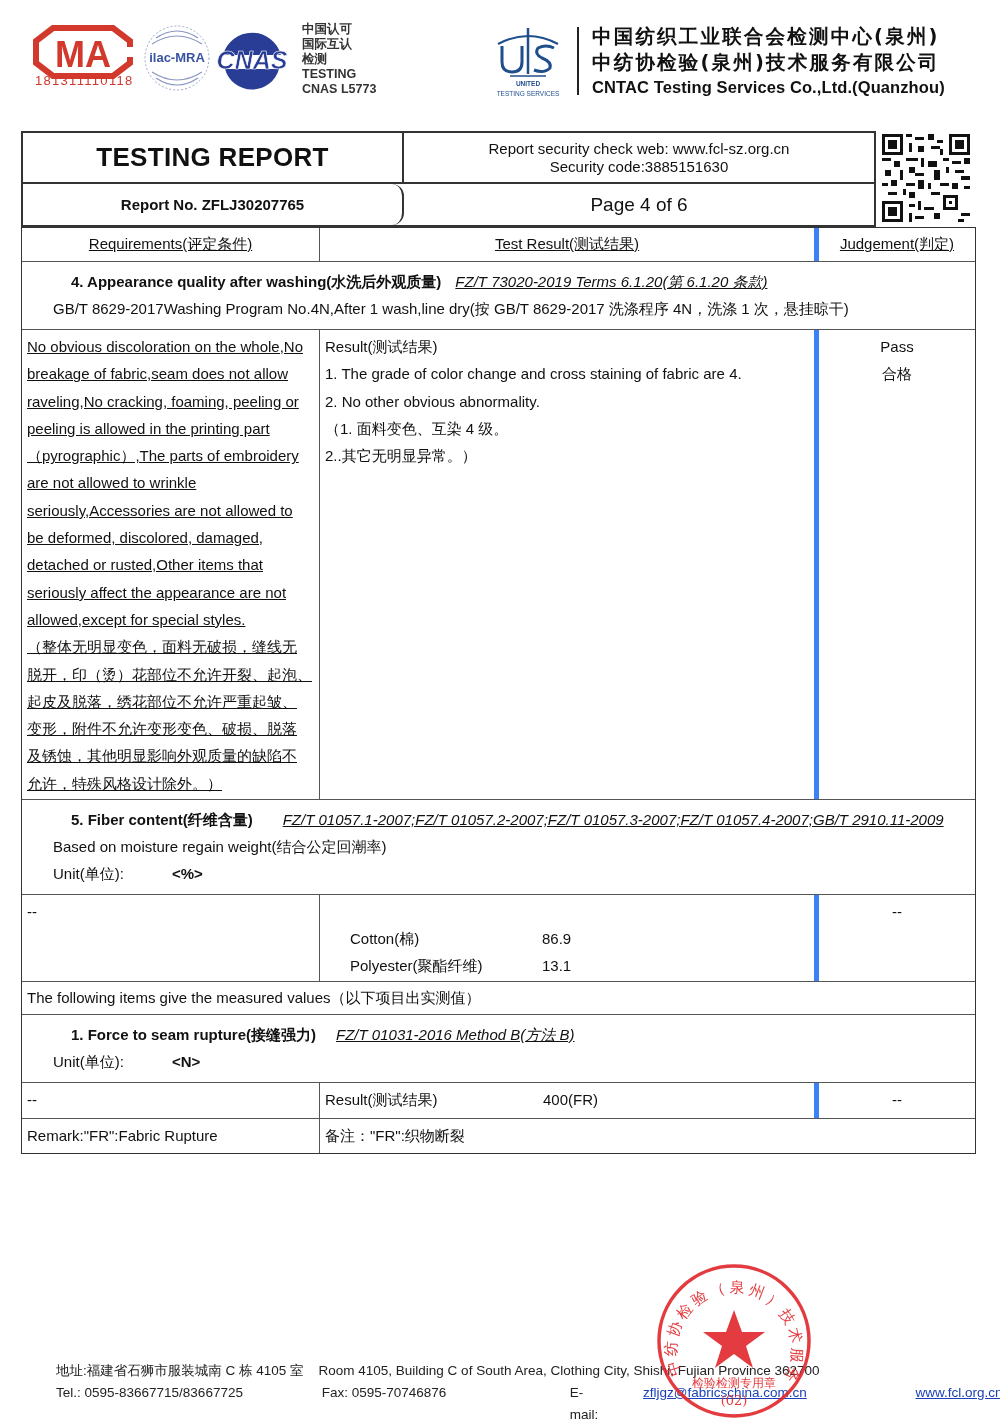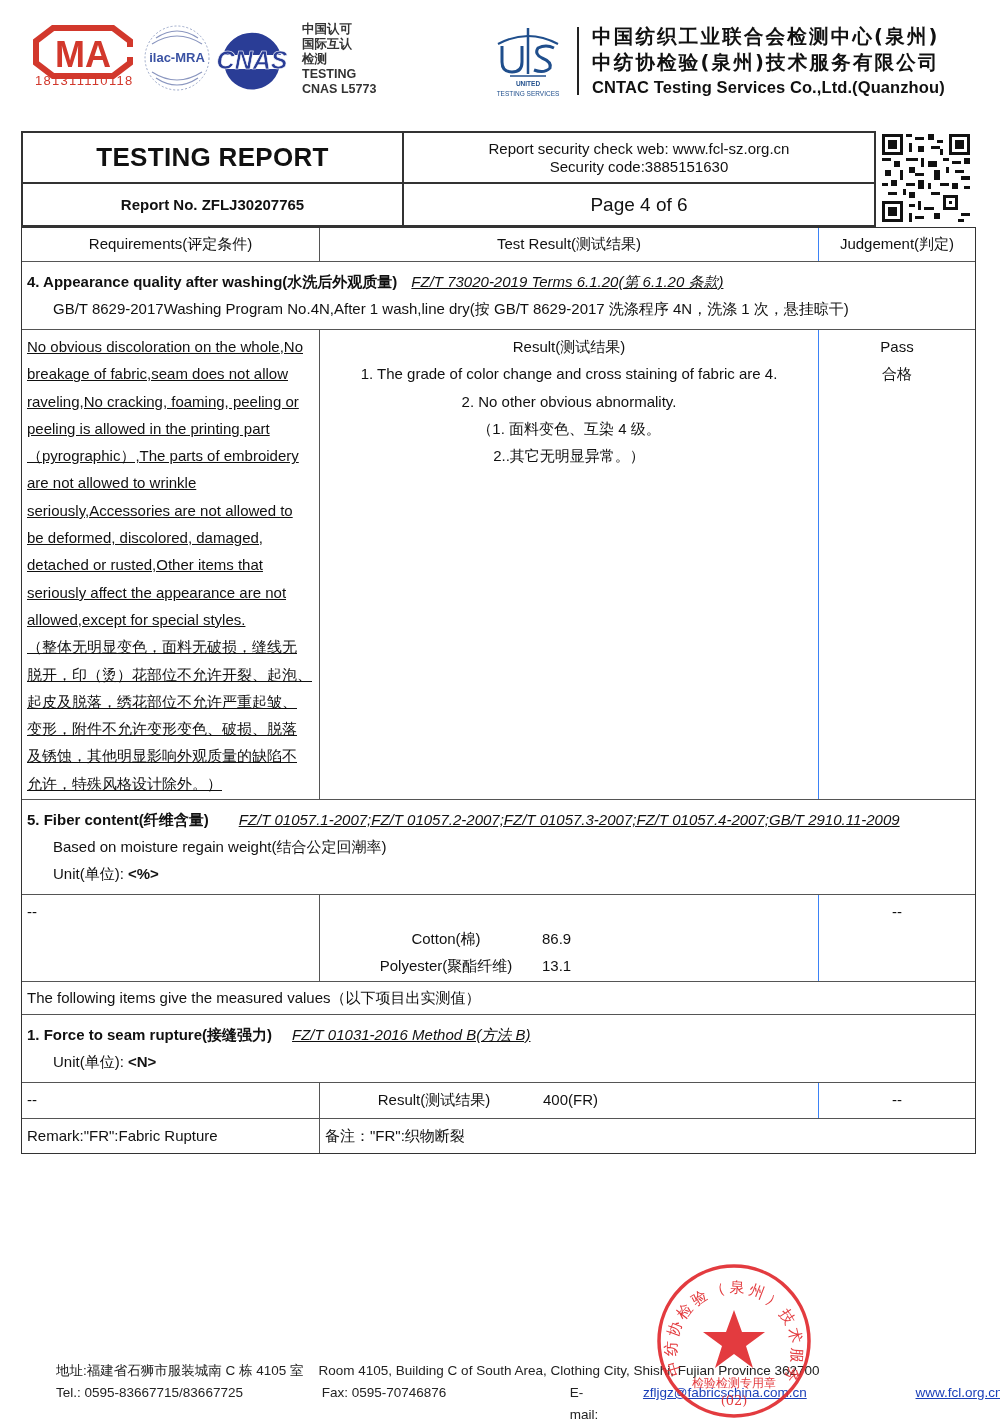--- a/index.html
+++ b/index.html
@@ -18,35 +18,35 @@
   .cntac-sep { position: absolute; left: 577px; top: 27px; width: 2px; height: 68px; background: #222; }
   .cntac { position: absolute; left: 592px; top: 24px; font-weight: bold; color: #111; }
   .cntac .l1, .cntac .l2 { font-size: 19.5px; letter-spacing: 2.2px; line-height: 26px; font-family: "DejaVu Sans", sans-serif; }
   .cntac .l3 { font-size: 16.5px; line-height: 22px; font-family: "Liberation Sans", sans-serif; letter-spacing: 0.1px; }
 
   
   .title-box { position: absolute; left: 21px; top: 131px; width: 855px; height: 96px; border: 2px solid #333; display: grid; grid-template-columns: 381px 1fr; grid-template-rows: 51px 1fr; }
   .title-box > div { display: flex; align-items: center; justify-content: center; text-align: center; border-color: #333; }
   .tb-title { border-right: 2px solid #333; border-bottom: 2px solid #333; font-size: 26px; font-weight: bold; letter-spacing: 0.3px; }
   .tb-security { border-bottom: 2px solid #333; flex-direction: column; font-size: 15px; line-height: 18px; }
-  .tb-reportno { border-right: 2px solid #333; font-size: 15px; font-weight: bold; }
+  .tb-reportno { border-right: 2px solid #333; font-size: 15px; font-weight: bold; border-radius: 12px; }
   .tb-page { font-size: 19px; }
   .qr { position: absolute; left: 882px; top: 134px; width: 88px; height: 88px; }
 
   
   .main { position: absolute; left: 21px; top: 227px; width: 955px; border: 1.5px solid #333; border-top: 1.5px solid #333; font-size: 15px; }
   .row { display: flex; border-bottom: 1px solid #555; }
   .row:last-child { border-bottom: none; }
   .c1 { width: 298px; border-right: 1px solid #555; }
-  .c2 { width: 499px; border-right: 1px solid #3b82f6; text-align: center; }
+  .c2 { width: 499px; border-right: 5px solid #3b82f6; }
   .c3 { flex: 1; }
-  .hdr { height: 34px; }
+  .hdr { height: 34px; text-decoration: underline; }
   .hdr > div { display: flex; align-items: center; justify-content: center; font-size: 15px; }
   .sec { padding: 6px 5px 7px 5px; line-height: 27px; width: 100%; }
-  .sec .b { font-weight: bold; }
+  .sec .b { font-weight: bold; margin-left: 44px; }
   .sec .std { font-style: italic; text-decoration: underline; margin-left: 14px; }
   .sec .ind { padding-left: 26px; }
   .cell { padding: 3px 5px 3px 5px; line-height: 27.3px; }
   .req-text { font-size: 15px; text-decoration: underline; }
   .center { text-align: center; }
   .kv { display: flex; }
   .kv .k { width: 192px; }
 </style>
 </head>
 <body>

